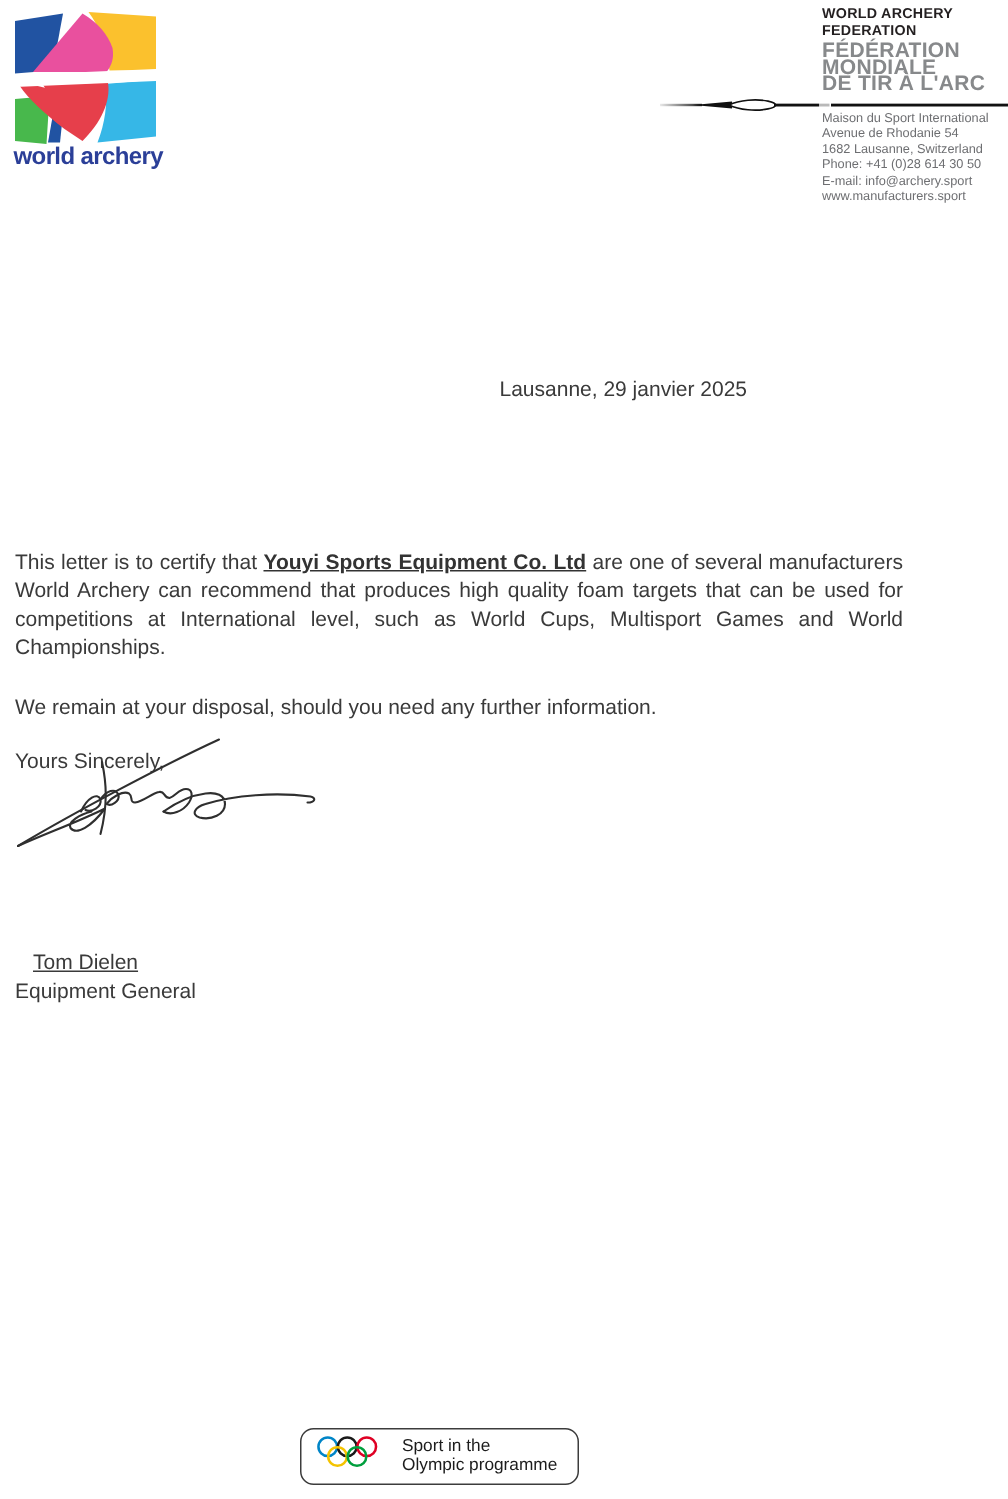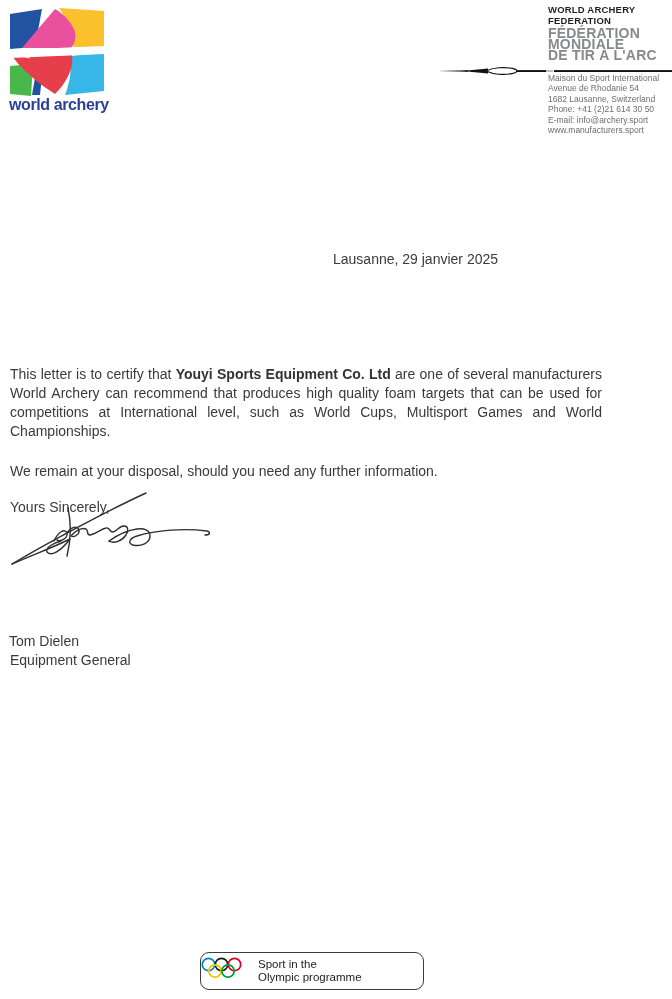--- a/index.html
+++ b/index.html
@@ -26,33 +26,33 @@
   .org-fr{left:548px;top:28px;font-size:14px;font-weight:bold;line-height:11px;
           letter-spacing:0.2px;color:#87898b;}
   .arrow-divider{left:438px;top:63px;width:234px;height:12px;}
   .address{left:548px;top:73px;font-size:8.5px;line-height:10.4px;color:#6d6e71;}
 
   
   .bodytext{color:#3a3a3a;font-size:14px;line-height:19px;margin-top:44px;}
   .dateline{left:333px;top:206px;}
   .salutation{left:10px;top:283px;width:592px;}
   .paragraph{left:10px;top:321px;width:592px;text-align:justify;}
-  .paragraph b{color:#333333;}
+  .paragraph b{color:#333333;text-decoration:underline;}
   .closing{left:10px;top:418px;width:592px;}
   .valediction{left:10px;top:454px;width:592px;}
   .signature{left:4px;top:484px;width:220px;height:90px;}
-  .signer-name{left:9px;top:588px;}
+  .signer-name{left:22px;top:588px;text-decoration:underline;}
   .signer-title{left:10px;top:607px;}
 
   
   .badge{
-    left:200px;top:952px;width:224px;height:38px;
+    left:200px;top:952px;width:186px;height:38px;
     border:1.4px solid #3c3c3c;border-radius:9px;
     display:flex;align-items:center;gap:11px;
-    box-sizing:border-box;
+    box-sizing:border-box;padding-left:10px;
     background:#ffffff;
   }
   .badge-text{font-size:11.5px;line-height:13.5px;color:#1c1c1c;}
 </style>
 </head>
 <body>
 
 <div class="page">
 
   <div class="abs logo-mark">
@@ -94,21 +94,21 @@
       <rect x="78" y="5.1" width="30" height="1.9" fill="#111111"></rect>
       <rect x="108" y="5.1" width="7" height="1.9" fill="#b9b9b9"></rect>
       <rect x="116" y="5.1" width="118" height="1.9" fill="#111111"></rect>
     </svg>
   </div>
 
   <div class="abs address">
     <div>Maison du Sport International</div>
     <div>Avenue de Rhodanie 54</div>
     <div>1682 Lausanne, Switzerland</div>
-    <div>Phone: +41 (2)21 614 30 50</div>
+    <div>Phone: +41 (0)28 614 30 50</div>
     <div>E-mail: info@archery.sport</div>
     <div>www.manufacturers.sport</div>
   </div>
 
   <div class="abs bodytext dateline">Lausanne, 29 janvier 2025</div>
 
 
   <div class="abs bodytext paragraph"><span>This letter is to certify that </span><b>Youyi Sports Equipment Co. Ltd</b><span> are one of several manufacturers World Archery can recommend that produces high quality foam targets that can be used for competitions at International level, such as World Cups, Multisport Games and World Championships.</span></div>
 
   <div class="abs bodytext valediction">Yours Sincerely,</div>

